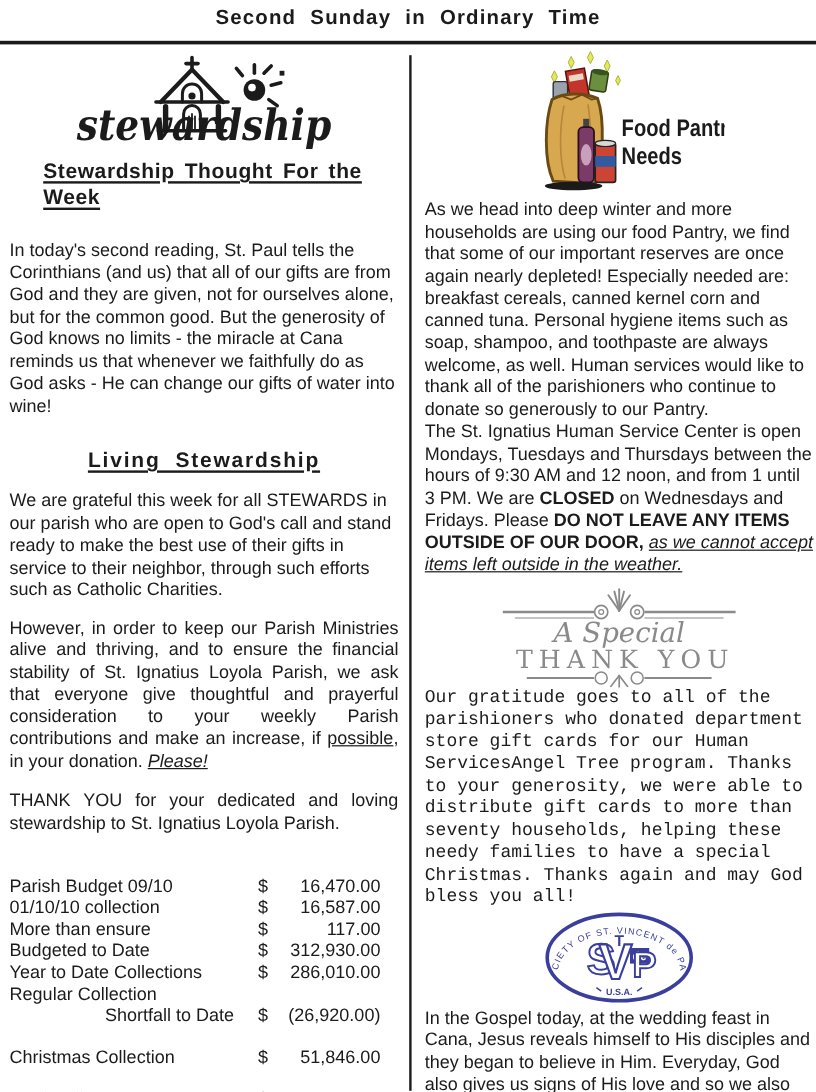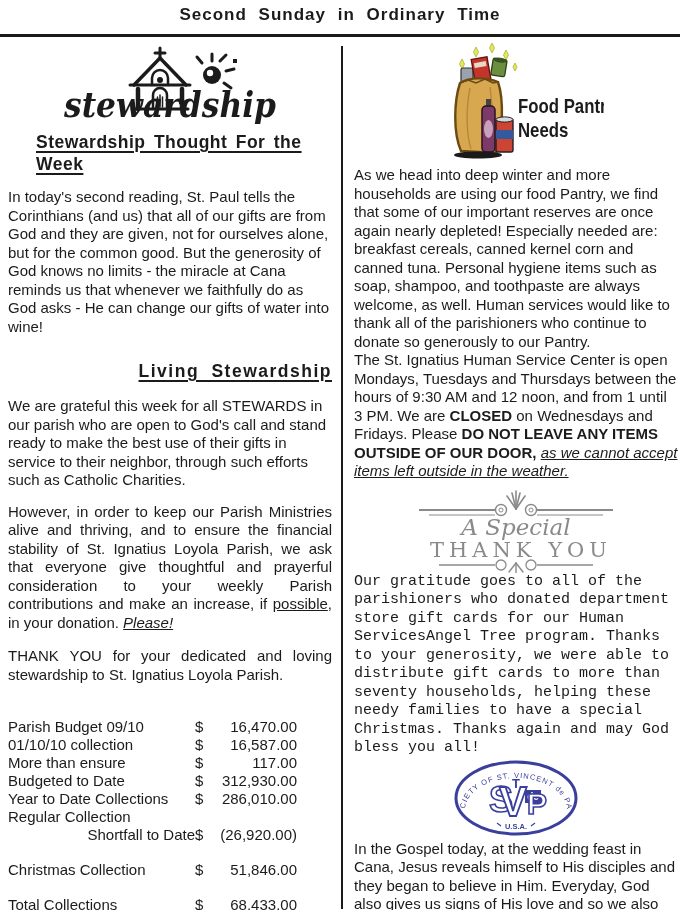--- a/index.html
+++ b/index.html
@@ -19,34 +19,34 @@
   .col-left{width:341px;box-sizing:border-box;padding:8px 9px 0 8px;}
   .v-divider{width:2px;background:#1b1b1b;margin-top:9px;}
   .col-right{flex:1;box-sizing:border-box;padding:4px 2px 0 11px;}
   p{margin:0;font-size:15px;line-height:18.5px;}
   .justify{text-align:justify;}
   .h-underline{
     font-size:17.5px;font-weight:bold;text-decoration:underline;
     text-decoration-thickness:2px;text-underline-offset:3px;
     letter-spacing:.5px;word-spacing:3px;line-height:22px;
   }
-  .h-center{text-align:right;letter-spacing:1.5px;word-spacing:6px;}
+  .h-center{text-align:center;letter-spacing:1.5px;word-spacing:6px;}
   .logo-stewardship{display:block;margin:0 auto;}
   .img-foodpantry{display:block;margin-left:98px;}
   .img-thankyou{display:block;margin:0 auto;}
   .img-svdp{display:block;margin:0 auto;}
   
   .budget{margin-top:34px;font-size:15px;}
-  .budget-row{display:flex;height:18px;line-height:18px;}
+  .budget-row{display:flex;height:18px;line-height:18px;gap:20px;}
   .budget-row.spacer{height:17px;}
   .budget-label{width:187px;white-space:nowrap;}
   .budget-label.indent{padding-left:33px;box-sizing:border-box;text-align:right;}
   .budget-value{width:102px;display:flex;justify-content:space-between;white-space:nowrap;}
   
-  .mt-p1L{margin-top:13px;}
+  .mt-p1L{margin-top:25px;}
   .mt-h2L{margin-top:24px;}
   .mt-p2L{margin-top:15px;}
   .mt-p3L{margin-top:13px;}
   .mt-p4L{margin-top:15px;}
   .mt-p1R{margin-top:3px;}
   .mt-p2R{margin-top:0;}
   .mt-ornR{margin-top:8px;}
   .mt-p3R{font-family:Liberation Mono, monospace;}
   .mt-svdpR{margin-top:2px;}
   .mt-p4R{margin-top:4px;}

